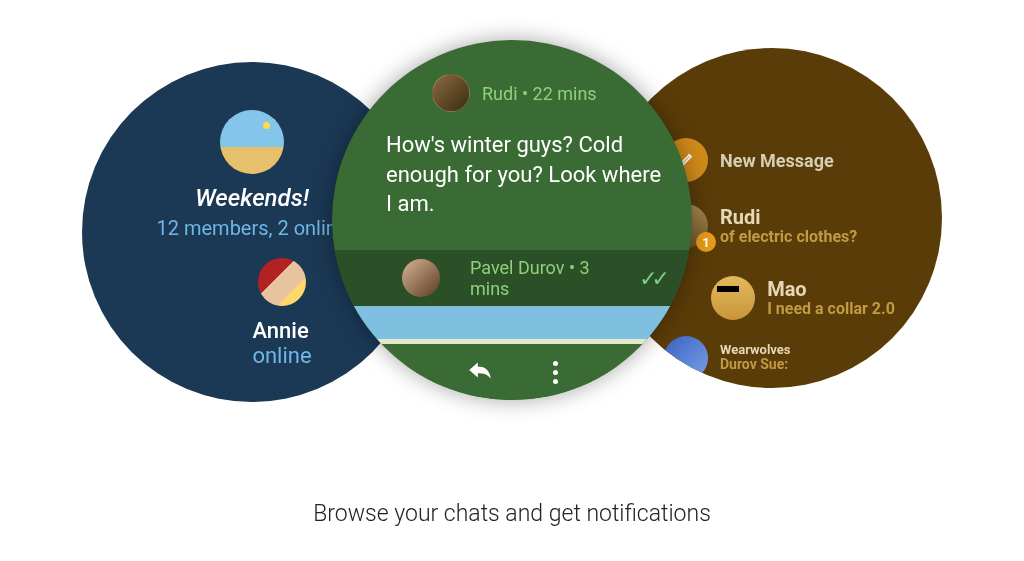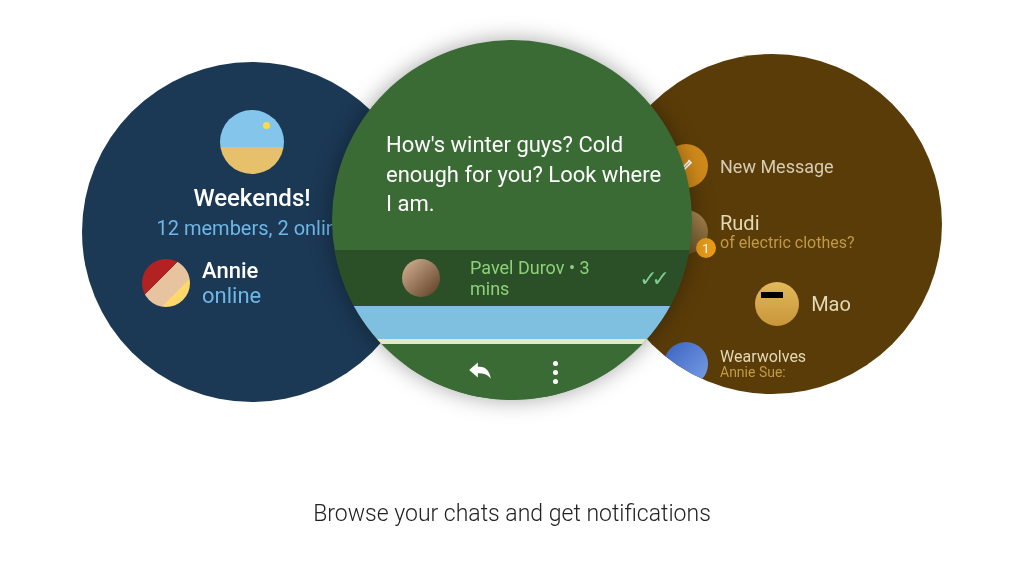--- a/index.html
+++ b/index.html
@@ -6,44 +6,44 @@
   html, body { width: 1024px; height: 561px; background: #fff; font-family: -apple-system, BlinkMacSystemFont, "Segoe UI", Roboto, Helvetica, Arial, sans-serif; overflow: hidden; }
   .stage { position: relative; width: 1024px; height: 561px; }
   .watch { position: absolute; border-radius: 50%; overflow: hidden; }
   .tagline { position: absolute; left: 0; right: 0; bottom: 34px; text-align: center; font-size: 23px; font-weight: 300; color: #222; }
 
   
   .w1 { width: 340px; height: 340px; left: 82px; top: 62px; background: #1b3854; z-index: 1; }
   .w1 .inner { position: absolute; left: 0; right: 0; top: 48px; display: flex; flex-direction: column; align-items: center; }
   .w1 .grp-avatar { width: 64px; height: 64px; border-radius: 50%; background: linear-gradient(#84c6eb 0 58%, #e6c06a 58%); position: relative; overflow: hidden; }
   .w1 .grp-avatar::after {  content:""; position:absolute; top:12px; right:14px; width:7px; height:7px; background:#ffd94a; border-radius:50%; }
-  .w1 .title { margin-top: 10px; color:#fff; font-size:24px; font-weight:500; }
+  .w1 .title { margin-top: 10px; color:#fff; font-size:24px; font-weight:500;font-style:italic; }
   .w1 .subtitle { margin-top: 4px; color:#6fb7e6; font-size:20px; }
-  .w1 .row { display:flex; align-items:center; gap:12px; margin-top:18px; width:100%; padding-left:60px; }
+  .w1 .row { display:flex; align-items:center; gap:12px; margin-top:18px; width:100%; padding-left:60px;flex-direction:column; }
   .w1 .member-avatar { width:48px; height:48px; border-radius:50%; background: linear-gradient(135deg,#b22222 0 40%, #e8c3a0 40% 70%, #ffd86b 70%); }
   .w1 .member-name { color:#fff; font-size:22px; font-weight:500; }
   .w1 .member-status { color:#6fb7e6; font-size:22px; }
 
   
-  .w3 { width: 340px; height: 340px; left: 602px; top: 54px; background:#5a3c08; z-index: 1; }
+  .w3 { width: 340px; height: 340px; left: 602px; top: 48px; background:#5a3c08; z-index: 1; font-weight: bold; }
   .w3 .list { position:absolute; left:0; right:0; top:84px; }
   .w3 .item { display:flex; align-items:center; gap:12px; padding:6px 0 6px 62px; position:relative; }
   .w3 .compose-btn { width:44px; height:44px; border-radius:50%; background:#d08a1a; display:flex; align-items:center; justify-content:center; color:#fff; flex:none; }
   .w3 .compose-btn svg { width:20px; height:20px; stroke:#fff; stroke-width:2; fill:none; }
   .w3 .label { color:#d6cdb5; font-size:18px; }
   .w3 .chat-avatar { width:44px; height:44px; border-radius:50%; flex:none; position:relative; }
   .w3 .rudi-av { background: linear-gradient(#a98851,#6d5427); }
   .w3 .mao-av { background: linear-gradient(#e2b95b,#c9953b); }
   .w3 .mao-av::after { content:""; position:absolute; top:10px; left:6px; width:22px; height:6px; background:#000; }
   .w3 .wolf-av { background: linear-gradient(135deg,#3962c0,#7aa0e8); }
   .w3 .badge { position:absolute; left:94px; bottom:2px; width:20px; height:20px; border-radius:50%; background:#e79a1a; color:#fff; font-size:13px; display:flex; align-items:center; justify-content:center; }
   .w3 .chat-title { color:#e4d8b6; font-size:20px; line-height:1.1; }
   .w3 .chat-preview { color:#c29a44; font-size:16px; line-height:1.1; }
   .w3 .chat-preview.small { font-size:14px; }
-  .w3 .chat-title.small { font-size:16px; }
+  .w3 .chat-title.small { font-size:13px; }
 
   
   .w2 { width: 360px; height: 360px; left: 332px; top: 40px; background:#3a6b34; z-index: 2; box-shadow: 0 0 22px rgba(0,0,0,.35); }
   .w2 .hdr { position:absolute; top:34px; left:0; right:0; display:flex; align-items:center; gap:12px; padding-left:100px; }
   .w2 .msg-avatar { width:38px; height:38px; border-radius:50%; flex:none; }
   .w2 .rudi2 { background: linear-gradient(135deg,#8d6b3e,#3a2a12); border:1px solid rgba(255,255,255,.2); }
   .w2 .hdr-name { color:#8fd17a; font-size:18px; }
   .w2 .msg { position:absolute; top:90px; left:54px; right:30px; color:#fff; font-size:22px; line-height:1.35; }
   .w2 .row2 { position:absolute; top:210px; left:0; right:0; height:56px; background:rgba(0,0,0,.25); display:flex; align-items:center; gap:30px; padding-left:70px; }
   .w2 .pavel-av { background: linear-gradient(135deg,#d7b696,#5a3a22); }
@@ -92,34 +92,43 @@
           <div class="chat-title">Rudi</div>
           <div class="chat-preview">of electric clothes?</div>
         </div>
         <div class="badge">1</div>
       </div>
 
       <div class="item" style="margin-top:16px;justify-content:center;">
         <div class="chat-avatar mao-av"></div>
         <div>
           <div class="chat-title">Mao</div>
+          <div class="chat-preview">I need a collar 2.0</div>
         </div>
       </div>
 
       <div class="item" style="margin-top:4px;">
         <div class="chat-avatar wolf-av"></div>
         <div>
           <div class="chat-title small">Wearwolves</div>
-          <div class="chat-preview small">Annie Sue:</div>
+          <div class="chat-preview small">Durov Sue:</div>
         </div>
       </div>
     </div>
   </div>
 
   <div class="watch w2">
+    <div class="hdr">
+      <div class="msg-avatar rudi2"></div>
+      <div class="hdr-name">
+        <span>Rudi</span>
+        <span> • </span>
+        <span>22 mins</span>
+      </div>
+    </div>
     <div class="msg">How's winter guys? Cold enough for you? Look where I am.</div>
     <div class="row2">
       <div class="msg-avatar pavel-av"></div>
       <div class="row2-name">
         <span>Pavel Durov</span>
         <span> • </span>
         <span>3 mins</span>
       </div>
       <div class="checks">✓✓</div>
     </div>

